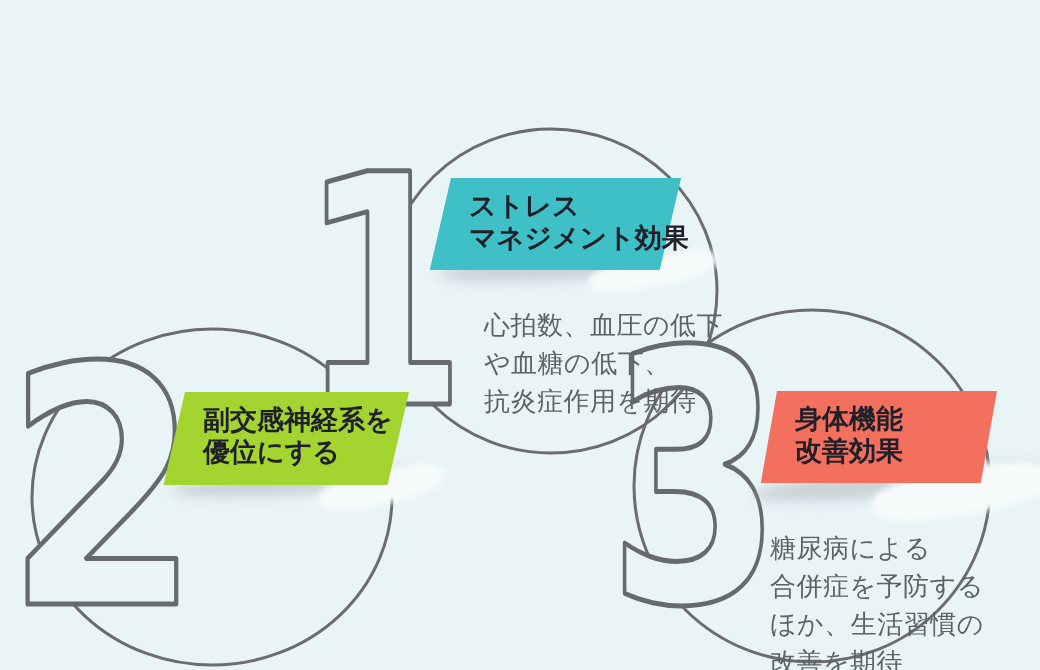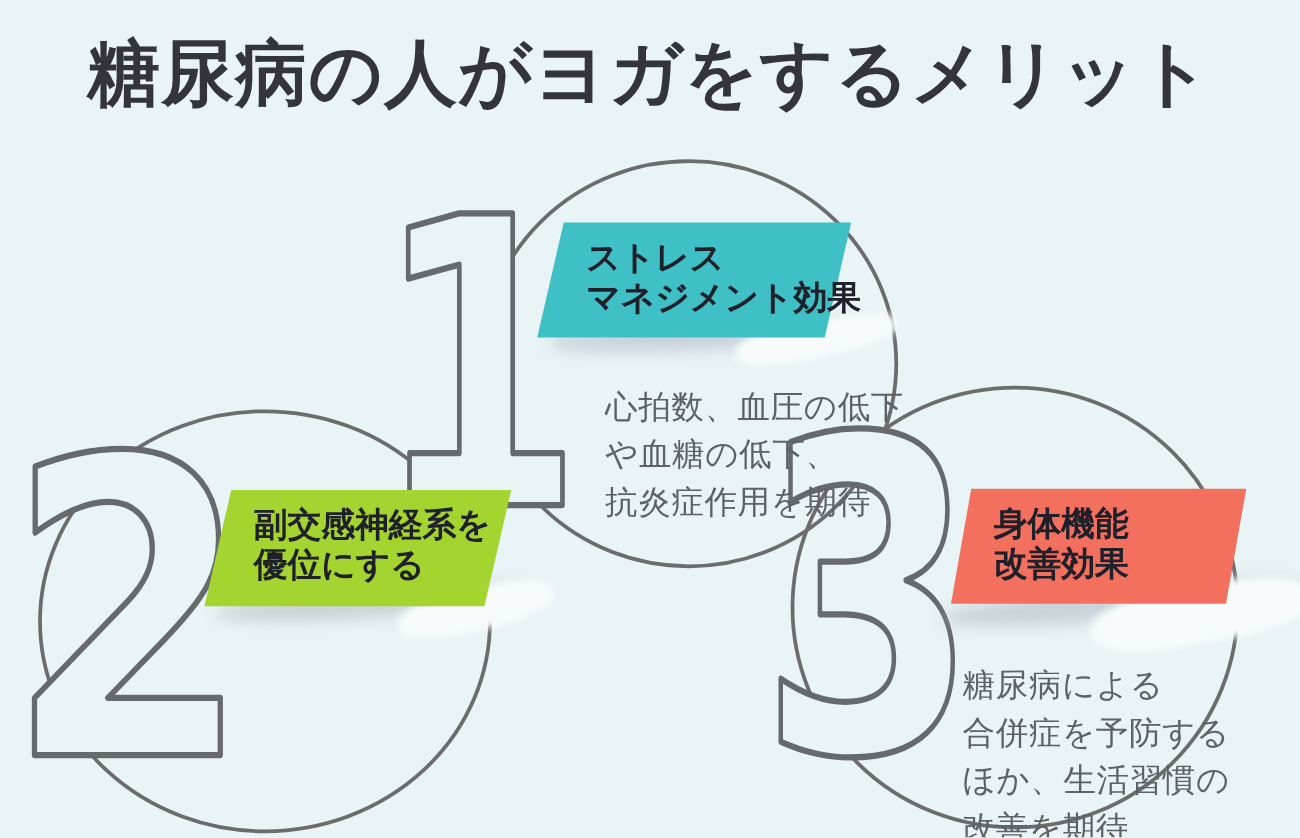--- a/index.html
+++ b/index.html
@@ -49,21 +49,20 @@
 
   <svg class="art" viewBox="0 0 1040 670" aria-hidden="true">
     <ellipse cx="551" cy="291" rx="166" ry="162"></ellipse>
     <ellipse cx="212" cy="497" rx="180" ry="168"></ellipse>
     <ellipse cx="812" cy="486" rx="178" ry="176"></ellipse>
     <text class="digit" font-size="320" transform="translate(383,404) scale(0.75,1)">1</text>
     <text class="digit" font-size="330" transform="translate(103,604) scale(0.85,1)">2</text>
     <text class="digit" font-size="348" transform="translate(695,601) scale(0.72,1)">3</text>
   </svg>
 
-  <h1 class="title">糖尿病の人がヨガをするメリット</h1>
 
   <div class="smudge sm1"></div>
   <div class="curl cu1"></div>
   <div class="tag t1" style="background: rgb(62, 192, 198);">
     <div class="tag-inner">ストレス
 マネジメント効果</div>
   </div>
   <div class="body b1">心拍数、血圧の低下
 や血糖の低下、
 抗炎症作用を期待</div>

